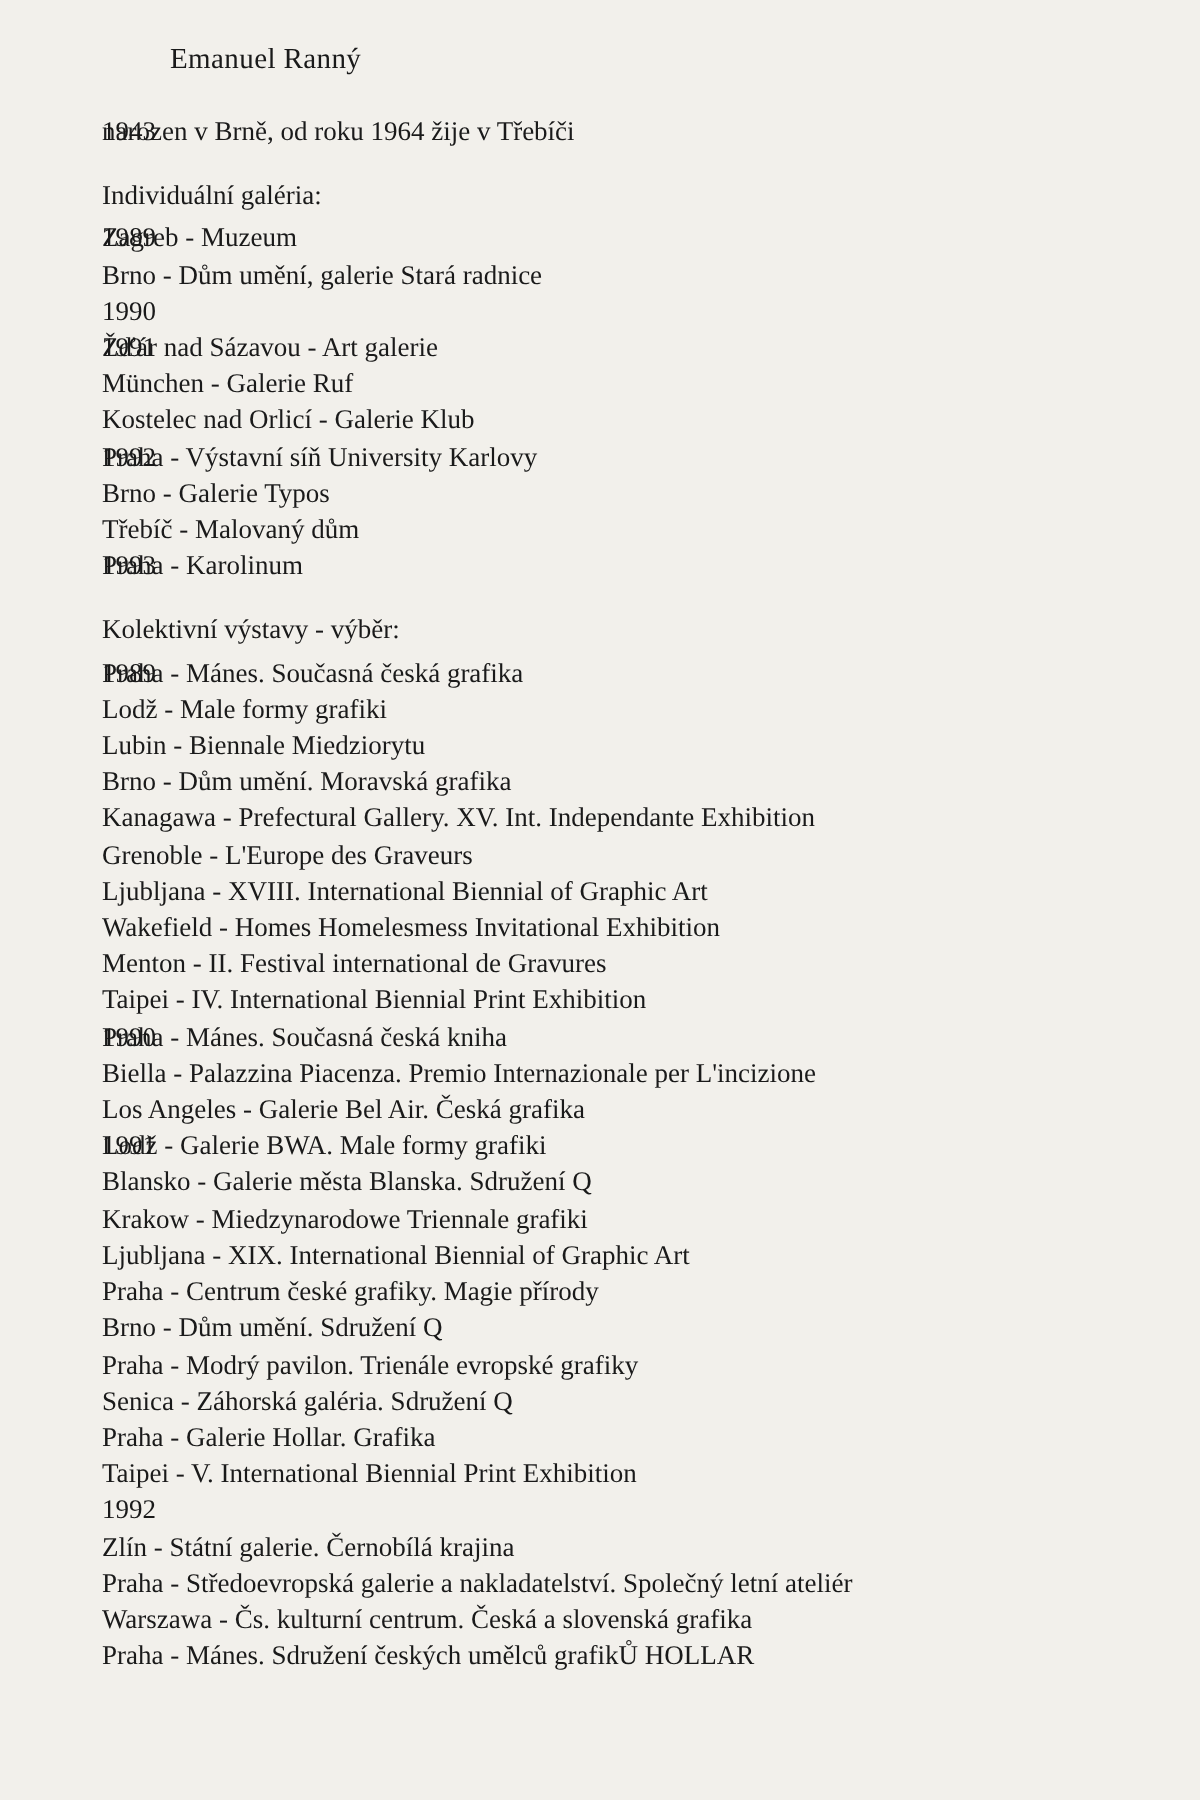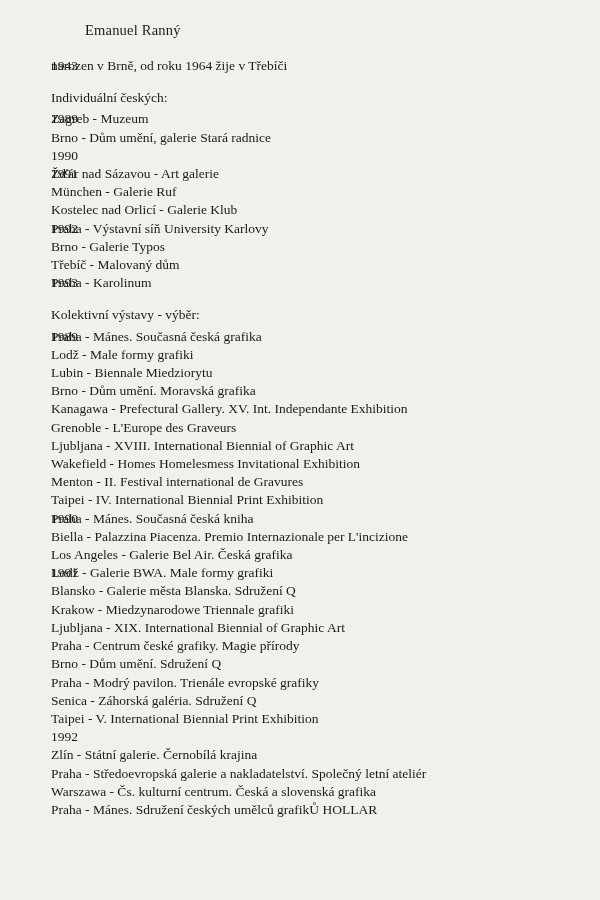--- a/index.html
+++ b/index.html
@@ -67,21 +67,21 @@
 
     <div class="title">Emanuel Ranný</div>
 
     <div class="row">
       <div class="year">1943</div>
       <div class="entry">narozen v Brně, od roku 1964 žije v Třebíči</div>
     </div>
 
     <div class="row section-head">
       <div class="year"></div>
-      <div class="entry">Individuální českých:</div>
+      <div class="entry">Individuální galéria:</div>
     </div>
 
     <div class="row">
       <div class="year">1989</div>
       <div class="entry">Zagreb - Muzeum</div>
     </div>
     <div class="row">
       <div class="year"></div>
       <div class="entry">Brno - Dům umění, galerie Stará radnice</div>
     </div>
@@ -201,20 +201,24 @@
     <div class="row">
       <div class="year"></div>
       <div class="entry">Praha - Modrý pavilon. Trienále evropské grafiky</div>
     </div>
     <div class="row">
       <div class="year"></div>
       <div class="entry">Senica - Záhorská galéria. Sdružení Q</div>
     </div>
     <div class="row">
       <div class="year"></div>
+      <div class="entry">Praha - Galerie Hollar. Grafika</div>
+    </div>
+    <div class="row">
+      <div class="year"></div>
       <div class="entry">Taipei - V. International Biennial Print Exhibition</div>
     </div>
     <div class="row">
       <div class="year">1992</div>
     </div>
     <div class="row">
       <div class="year"></div>
       <div class="entry">Zlín - Státní galerie. Černobílá krajina</div>
     </div>
     <div class="row">

